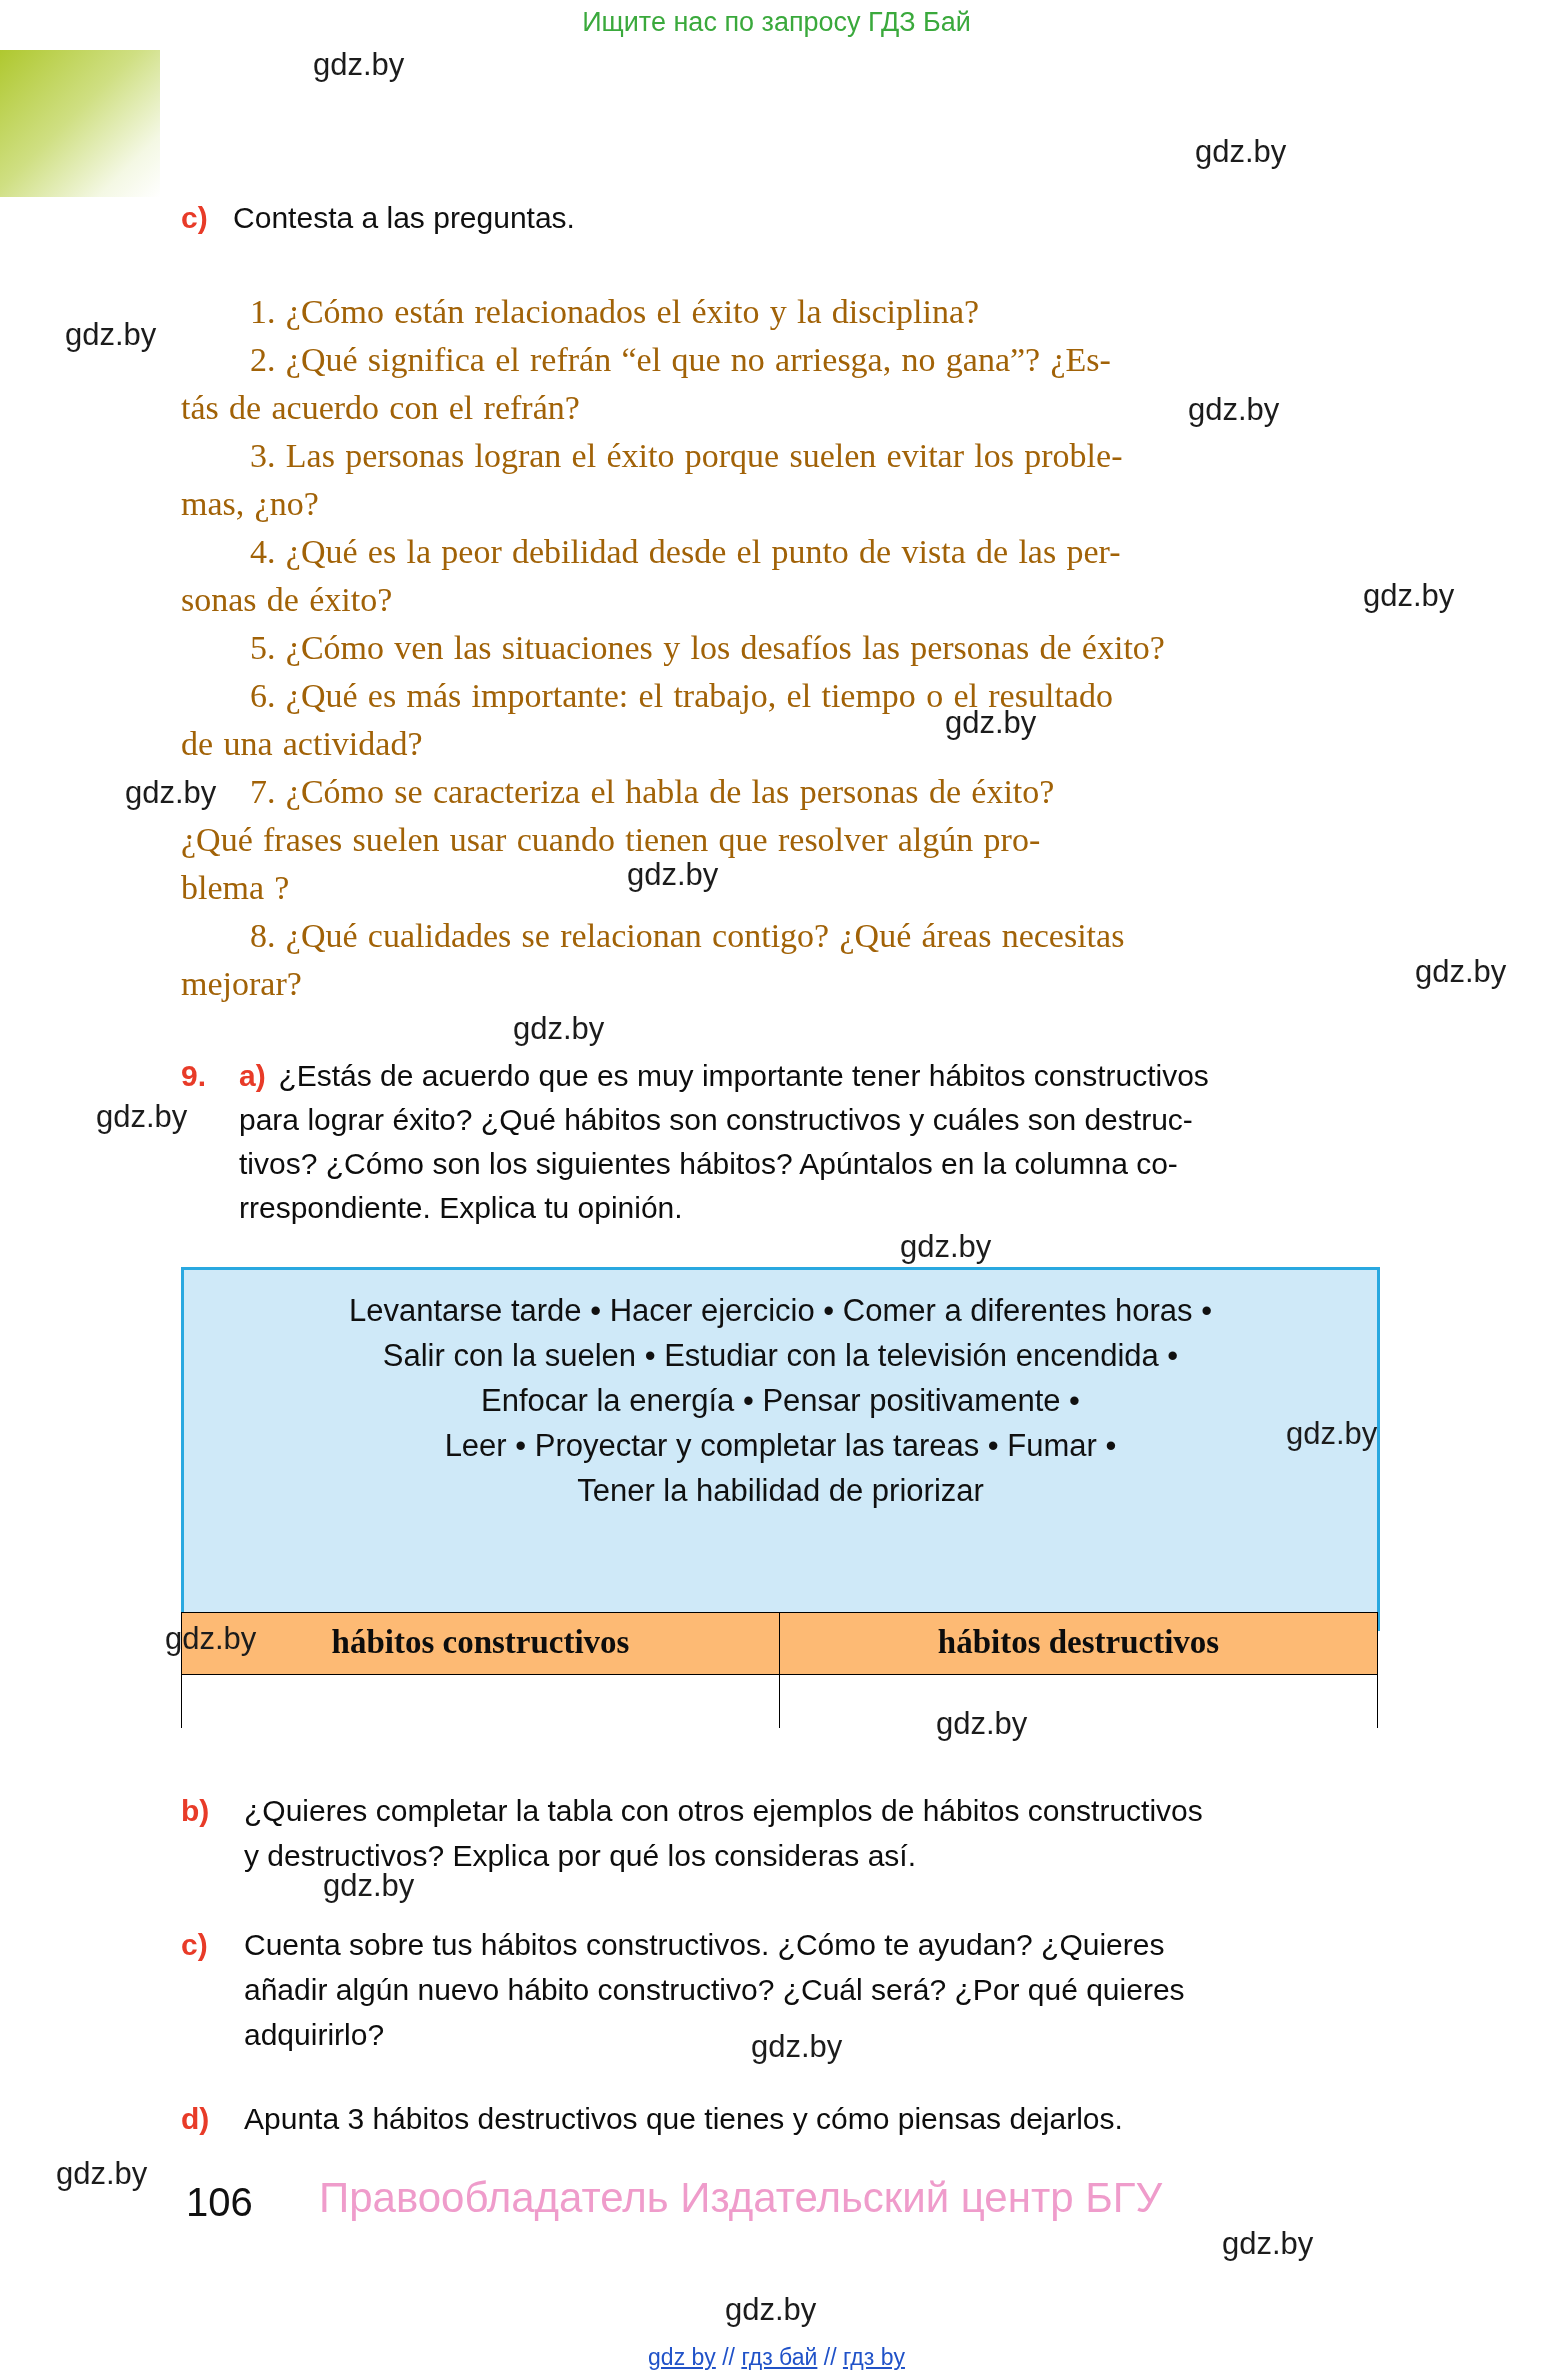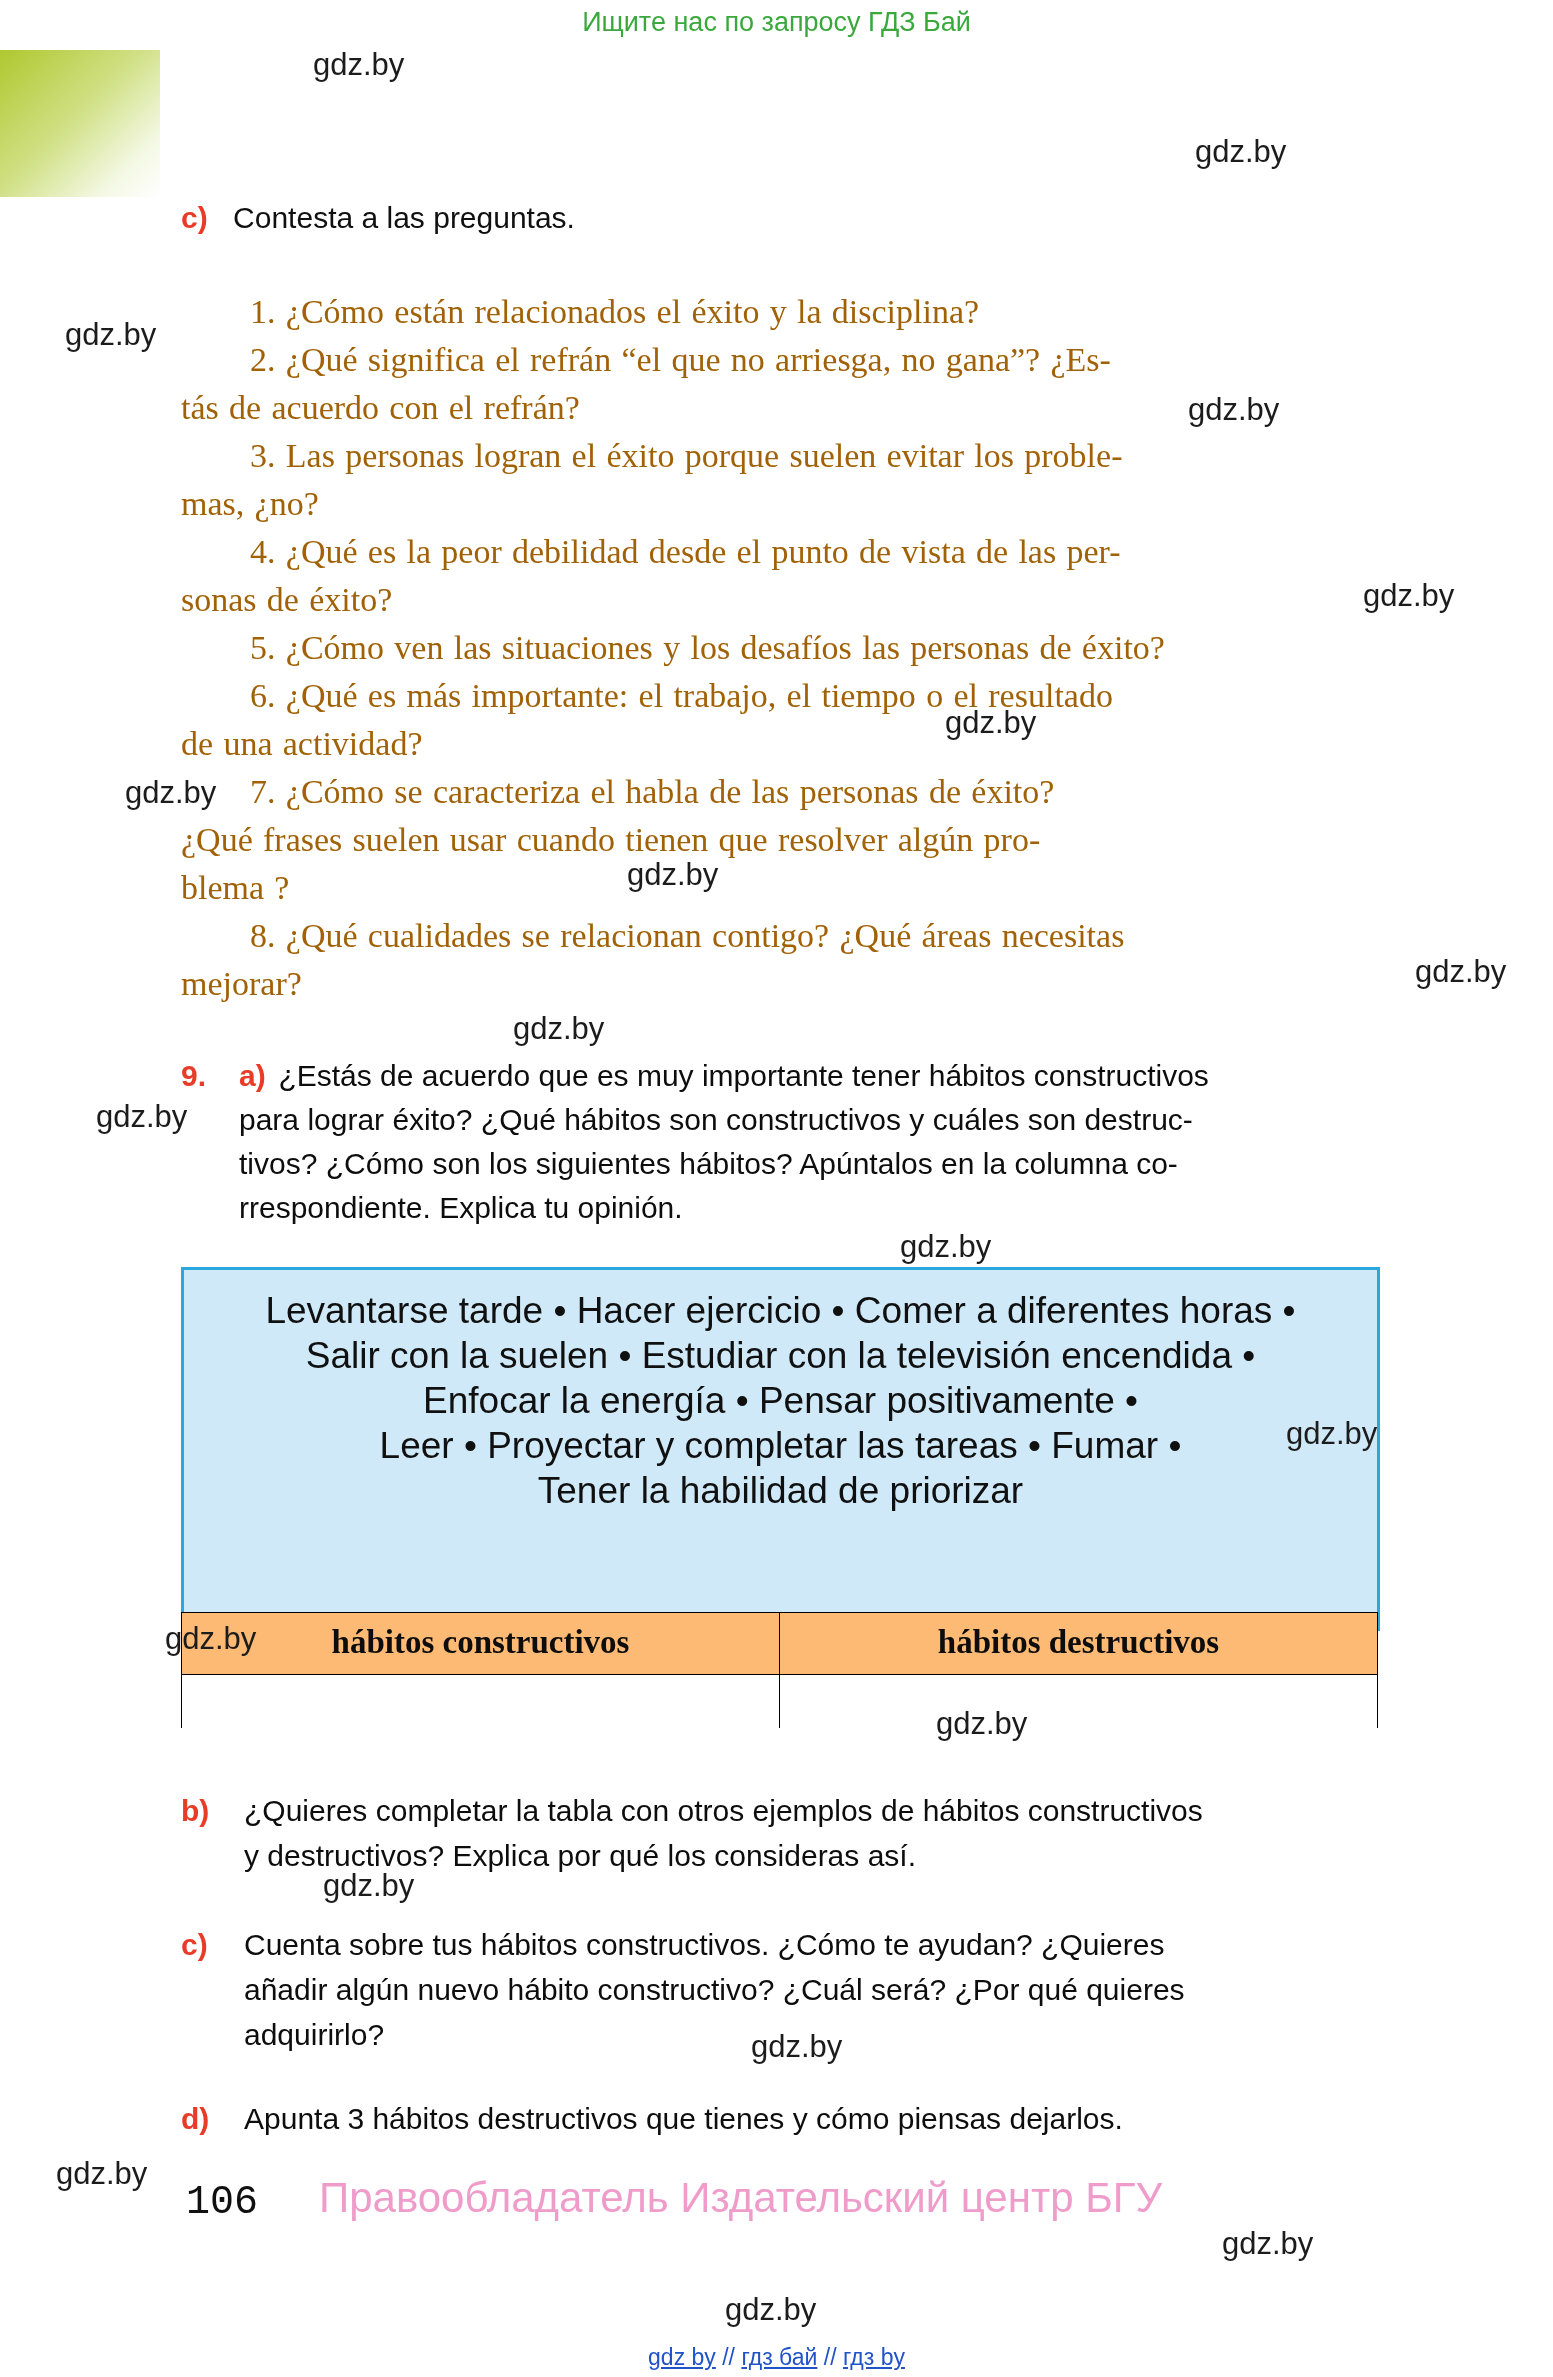--- a/index.html
+++ b/index.html
@@ -38,21 +38,21 @@
     position:absolute; left:181px; top:1054px; width:1206px; display:flex;
     font-family:"Liberation Sans", sans-serif; font-size:30px; line-height:44px;
   }
   .task9-num { width:58px; flex:none; }
   .task-body .red-label { margin-right:12.7px; }
   .task-text { white-space:pre-line; }
 
   .habit-box {
     position:absolute; left:181px; top:1267px; width:1199px; height:364px;
     background:#cfe9f8; border:3.6px solid #29a8e0; padding-top:18px;
-    font-family:"Liberation Sans", sans-serif; font-size:37px; line-height:45px;
+    font-family:"Liberation Sans", sans-serif; font-size:31px; line-height:45px;
     color:#101010; text-align:center;
   }
 
   .habit-table { position:absolute; left:181px; top:1612px; width:1197px; }
   .ht-header { display:flex; border:1.8px solid #000; background:#fdba74; }
   .ht-cell { flex:1; text-align:center; font-weight:bold; font-size:33px; padding:11px 0 12.7px 0; font-family:"Liberation Serif", serif; }
   .ht-cell + .ht-cell { border-left:1.8px solid #000; }
   .ht-body { display:flex; height:53px; border-left:1.8px solid #000; border-right:1.8px solid #000; }
   .ht-bcell { flex:1; }
   .ht-bcell + .ht-bcell { border-left:1.8px solid #000; }
@@ -61,21 +61,21 @@
     position:absolute; left:181px; width:1206px; display:flex;
     font-family:"Liberation Sans", sans-serif; font-size:30px; line-height:45px;
   }
   .task-label { width:63px; flex:none; }
   .task-b { top:1788px; }
   .task-c2 { top:1922px; }
   .task-d { top:2096px; }
 
   .page-number {
     position:absolute; left:186px; top:2180px;
-    font-family:Liberation Mono, monospace; font-size:40px; color:#101010;
+    font-family:Liberation Sans, sans-serif; font-size:40px; color:#101010;
   }
   .copyright {
     position:absolute; left:319px; top:2174px;
     font-family:"Liberation Sans", sans-serif; font-size:42px; color:#ef9ccb;
     white-space:nowrap;
   }
   .footer-links {
     position:absolute; left:0; top:2344px; width:100%; text-align:center;
     font-family:"Liberation Sans", sans-serif; font-size:23px; color:#2052c8;
   }

